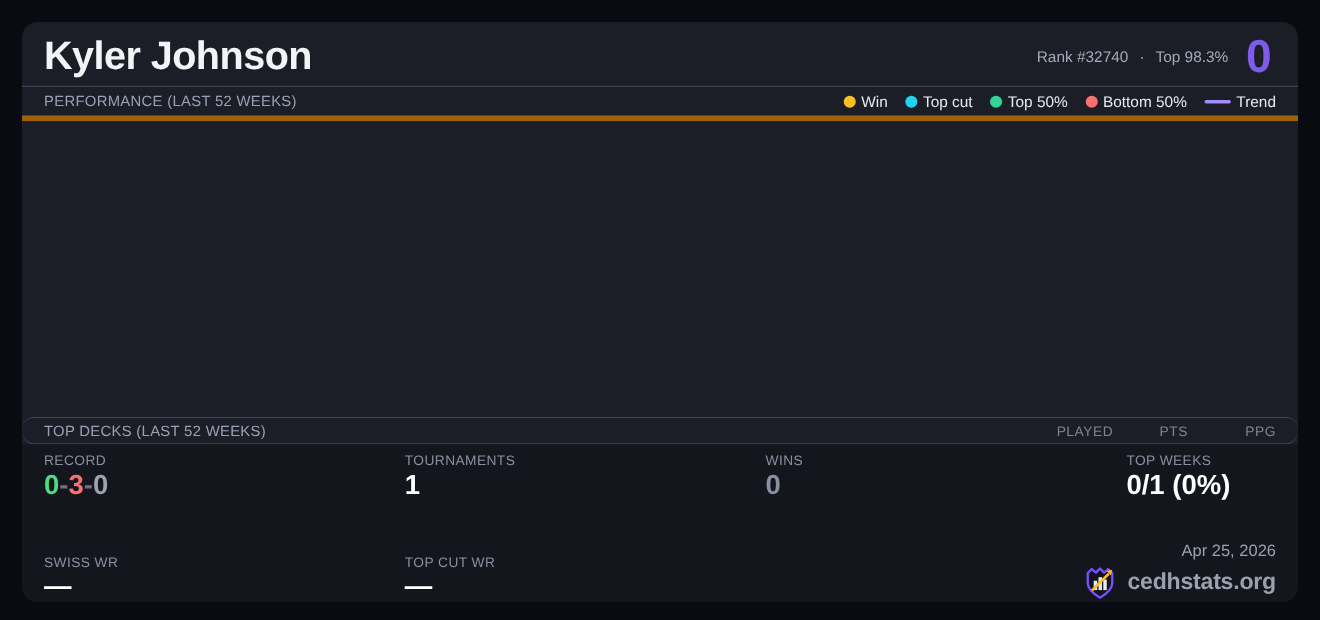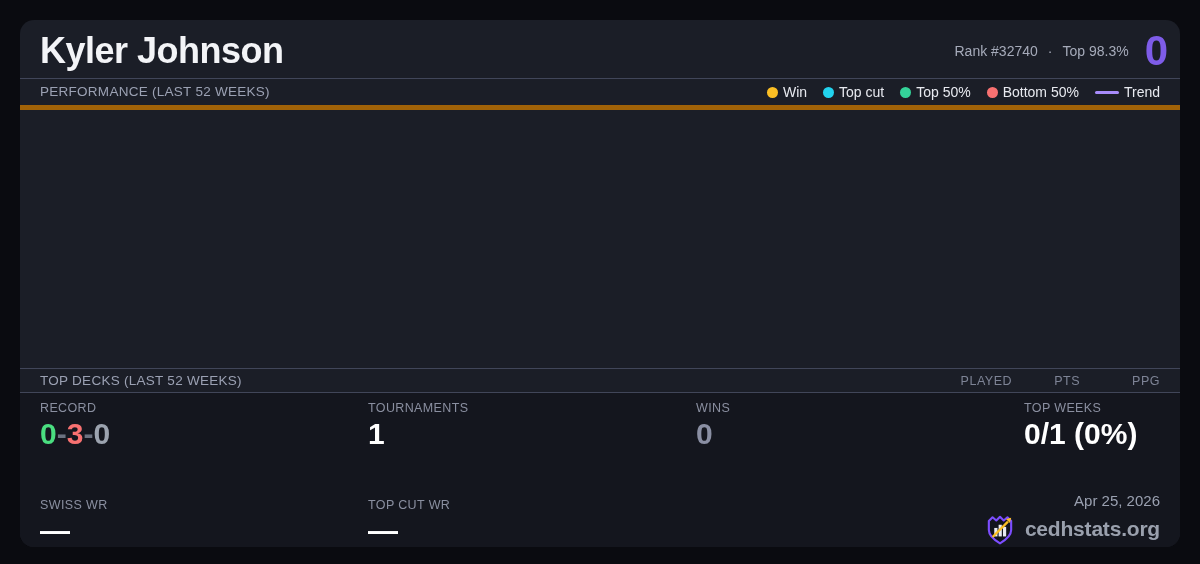--- a/index.html
+++ b/index.html
@@ -16,21 +16,21 @@
     border-radius: 14px;
     display: flex;
     flex-direction: column;
     overflow: hidden;
   }
   
   .title-row {
     display: flex;
     justify-content: space-between;
     align-items: center;
-    padding: 10px 12px 6px 20px;
+    padding: 10px 24px 6px 20px;
     border-bottom: 1px solid #414659;
     flex: 0 0 auto;
   }
   .player-name {
     font-size: 36px;
     font-weight: 700;
     color: #f3f4f7;
     letter-spacing: -0.5px;
   }
   .rank-group {
@@ -72,20 +72,21 @@
   .chart-area { flex: 1 1 auto; }
   
   .decks-row {
     display: flex;
     justify-content: space-between;
     align-items: center;
     padding: 4px 20px;
     border-top: 1px solid #414659;
     border-bottom: 1px solid #414659;
     flex: 0 0 auto;
+    border-radius: 11px;
   }
   .decks-cols { display: flex; }
   .decks-col {
     font-size: 12.5px;
     color: #7e8496;
     letter-spacing: 0.04em;
     text-align: right;
   }
   .decks-col.c1 { width: 84px; }
   .decks-col.c2 { width: 68px; }
@@ -104,21 +105,21 @@
     row-gap: 7px;
     gap: 48px;
   }
   .stat-label {
     font-size: 12.5px;
     color: #8a8fa0;
     letter-spacing: 0.03em;
     margin-bottom: 2px;
   }
   .stat-value {
-    font-size: 30px;
+    font-size: 25px;
     font-weight: 700;
     color: #ffffff;
     line-height: 1.1;
   }
   .stat-value.muted { color: #8a8fa3; }
   .rec-win { color: #4ade80; }
   .rec-loss { color: #f87171; }
   .rec-draw { color: #9ca3af; }
   .rec-sep { color: #6b7280; }
   

